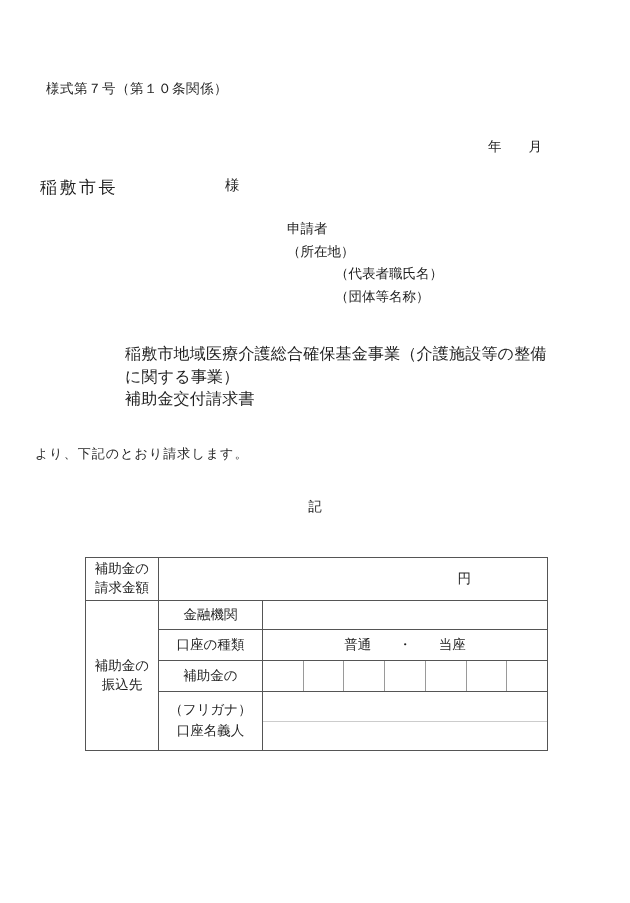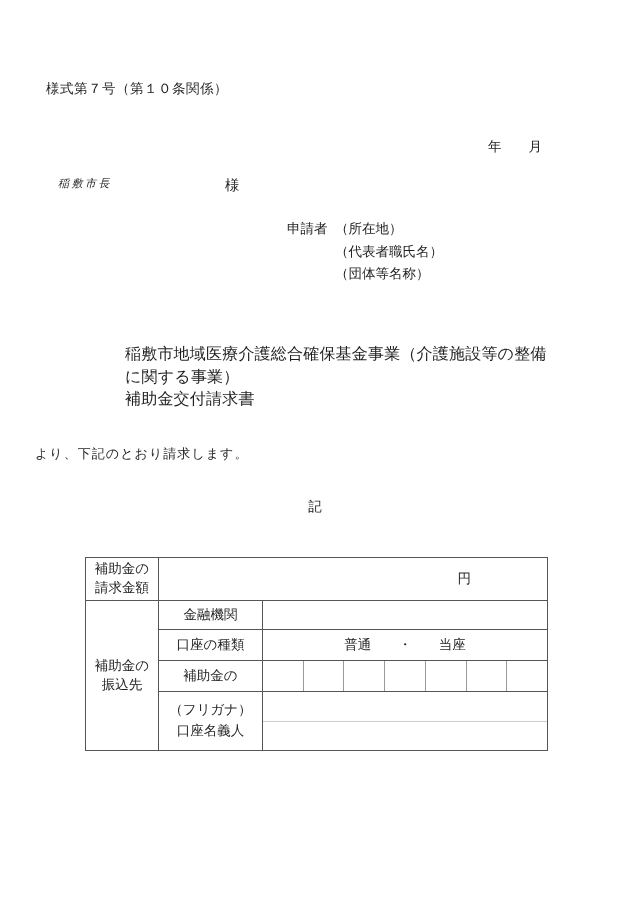--- a/index.html
+++ b/index.html
@@ -12,25 +12,25 @@
     color: #1f1f1f;
     font-size: 13.5px;
     overflow: hidden;
   }
   .abs { position: absolute; }
 
   #form-number { left: 46px; top: 80px; letter-spacing: 0.5px; }
 
   #date-line { left: 488px; top: 138px; white-space: pre; }
 
-  #addressee { left: 58px; top: 176px; font-size: 11px; letter-spacing: 2.5px; font-style: italic; }
+  #addressee { left: 40px; top: 176px; font-size: 17px; letter-spacing: 2.5px; }
   #honorific { left: 225px; top: 176px; font-size: 14.5px; }
 
   #applicant { left: 287px; top: 218px; line-height: 22.5px; }
-  #applicant .app-line1 { display: flex; }
+  #applicant .app-line1 { display: flex; flex-direction: column; }
   #applicant .app-label { width: 48px; }
   #applicant .app-indent { padding-left: 48px; }
 
   #title-block { left: 125px; top: 319px; font-size: 16px; line-height: 22.5px; letter-spacing: 0.2px; margin-top: 24px; }
 
   #body-text { left: 35px; top: 399px; font-size: 13px; line-height: 22px; letter-spacing: 1.05px; white-space: pre; }
 
   #ki-marker { left: 0; top: 498px; width: 630px; text-align: center; }
 
   #request-table {

